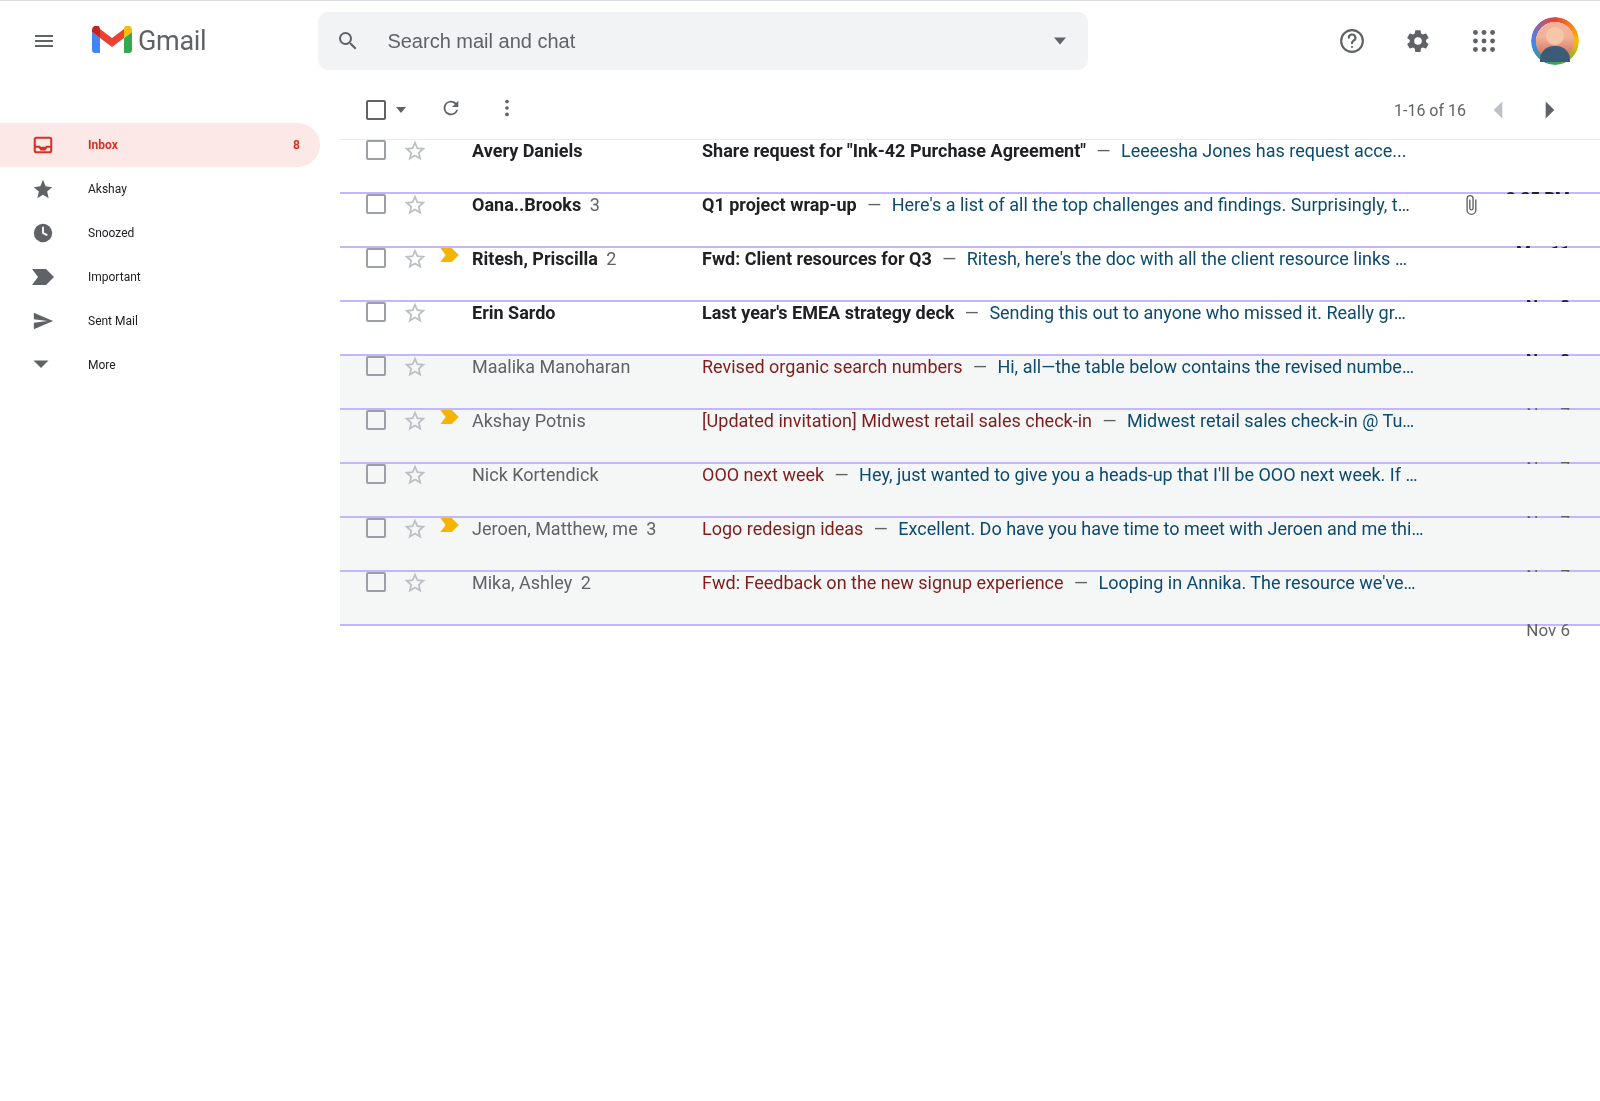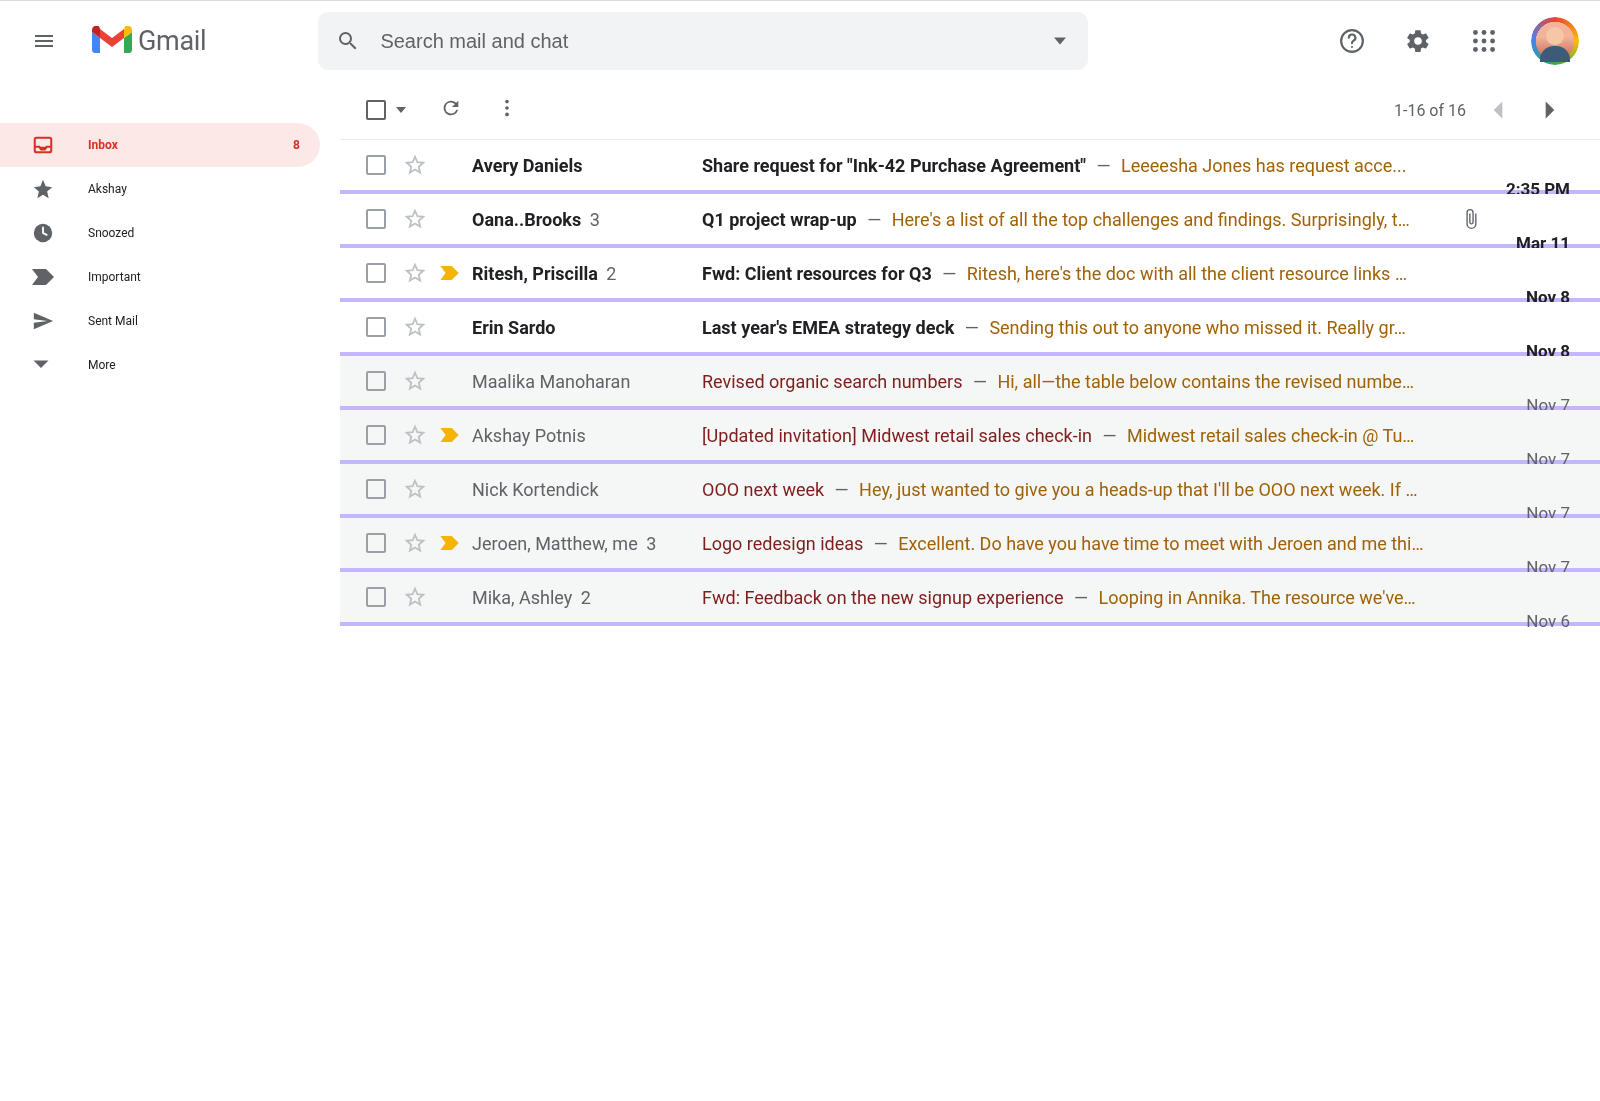--- a/index.html
+++ b/index.html
@@ -4,21 +4,21 @@
 <style>
   * { box-sizing: border-box; margin: 0; padding: 0; }
   html, body { width: 1600px; height: 1101px; font-family: "Google Sans", Roboto, Arial, sans-serif; background: #fff; color: #202124; overflow: hidden; }
   body { border-top: 1px solid #dadce0; }
 
   
   .header { height: 80px; display: flex; align-items: center; padding: 0 20px; }
   .menu-btn { width: 48px; height: 48px; display:flex;align-items:center;justify-content:center; border-radius:50%; cursor:pointer;}
   .logo-wrap { display:flex; align-items:center; margin-left: 24px; margin-right: 24px; }
   .brand { font-size: 27px; color:#5f6368; margin-left:6px; letter-spacing:-0.3px;}
-  .search { flex:0 0 auto; width: 770px; height: 58px; background:#f1f3f4; border-radius:10px; display:flex; align-items:center; padding: 0 18px; margin-left: 88px; position:relative;}
+  .search { flex:0 0 auto; width: 770px; height: 58px; background:#f1f3f4; border-radius:10px; display:flex; align-items:center; padding: 0 18px; margin-left: 88px; position:relative;gap:7px;}
   .search .search-ico { color:#5f6368; margin-right:20px; display:flex;}
   .search input { flex:1; border:none; background:transparent; font-size:20px; color:#202124; outline:none; }
   .search input::placeholder { color:#5f6368; }
   .search .dropdown { position:absolute; right:22px; color:#5f6368; cursor:pointer;}
   .header-spacer { flex:1; }
   .header-icons { display:flex; align-items:center; gap:22px; margin-right: 4px;}
   .hicon { width:44px; height:44px; display:flex; align-items:center; justify-content:center; border-radius:50%; cursor:pointer; color:#5f6368;}
   .avatar { width:42px; height:42px; border-radius:50%; background: linear-gradient(#f2b39a 40%, #d47a66 80%); position:relative; cursor:pointer; margin-left:6px;}
   .avatar::before { content:""; position:absolute; inset:-3px; border-radius:50%; padding:2px; background: conic-gradient(#ea4335, #fbbc04, #34a853, #4285f4, #ea4335); -webkit-mask: radial-gradient(circle, transparent 56%, black 57%); mask: radial-gradient(circle, transparent 56%, black 57%);}
   .avatar .face{position:absolute;top:7px;left:12px;width:18px;height:18px;border-radius:50%;background:#f5c7a8;}
@@ -40,36 +40,36 @@
   
   .main { flex:1; display:flex; flex-direction:column;}
   .toolbar { height:58px; display:flex; align-items:center; padding:0 30px 0 26px;}
   .tb-left { display:flex; align-items:center; gap:34px;}
   .tb-select { display:flex; align-items:center; gap:4px; cursor:pointer;}
   .tb-right { margin-left:auto; display:flex; align-items:center; gap:12px; color:#5f6368; font-size:16px;}
   .tb-nav { width:40px;height:40px;display:flex;align-items:center;justify-content:center;border-radius:50%;cursor:pointer;color:#5f6368;}
   .tb-nav.dis { color:#bdc1c6; }
 
   .mail-list { border-top:1px solid #e8eaed; }
-  .mail-row { height:54px; display:flex; align-items:center; padding:0 30px 0 26px; border-bottom:4px solid #c4b5fd; cursor:pointer; position:relative;}
+  .mail-row { height:54px; display:flex; align-items:flex-start; padding:0 30px 0 26px; border-bottom:2px solid #c4b5fd; cursor:pointer; position:relative;}
   .mail-row.unread { background:#fff; }
   .mail-row.read { background:#f5f6f6; }
   .mail-row .cb { width:20px;height:20px;border:2px solid #9aa0a6;border-radius:2px; flex:0 0 auto; margin-right:18px; cursor:pointer;}
   .mail-row .star { color:#bdc1c6; margin-right:14px; cursor:pointer; display:flex;}
   .mail-row .imp { width:22px; margin-right:10px; display:flex;}
   .mail-row .sender { width:230px; flex:0 0 230px; font-size:18px; white-space:nowrap; overflow:hidden; text-overflow:ellipsis;}
   .mail-row.unread .sender { font-weight:700;}
   .mail-row.read .sender { color:#5f6368;}
   .mail-row .count { color:#5f6368; font-weight:400; margin-left:4px;}
   .mail-row .content { flex:1; font-size:18px; white-space:nowrap; overflow:hidden; text-overflow:ellipsis; padding-right:16px;}
   .mail-row .subj {}
   .mail-row.unread .subj { font-weight:700;}
   .mail-row.read .subj { color:#7f1d1d;}
   .mail-row .sep { color:#5f6368; margin:0 6px;}
-  .mail-row .snip { color:#a16207;}
+  .mail-row .snip { color:#0c4a6e;}
   .mail-row .attach { color:#5f6368; margin-right:14px; display:flex;}
   .mail-row .date { font-size:17px; flex:0 0 auto; text-align:right; min-width:74px;margin-top:48px;}
   .mail-row.unread .date { font-weight:700;}
   .mail-row.read .date { color:#5f6368;}
 
   .chk-empty { width:20px;height:20px;border:2px solid #5f6368;border-radius:2px;display:inline-block;}
   .caret-sm { width:0;height:0;border-left:5px solid transparent;border-right:5px solid transparent;border-top:6px solid #5f6368;display:inline-block;}
 </style>
 </head>
 <body>

